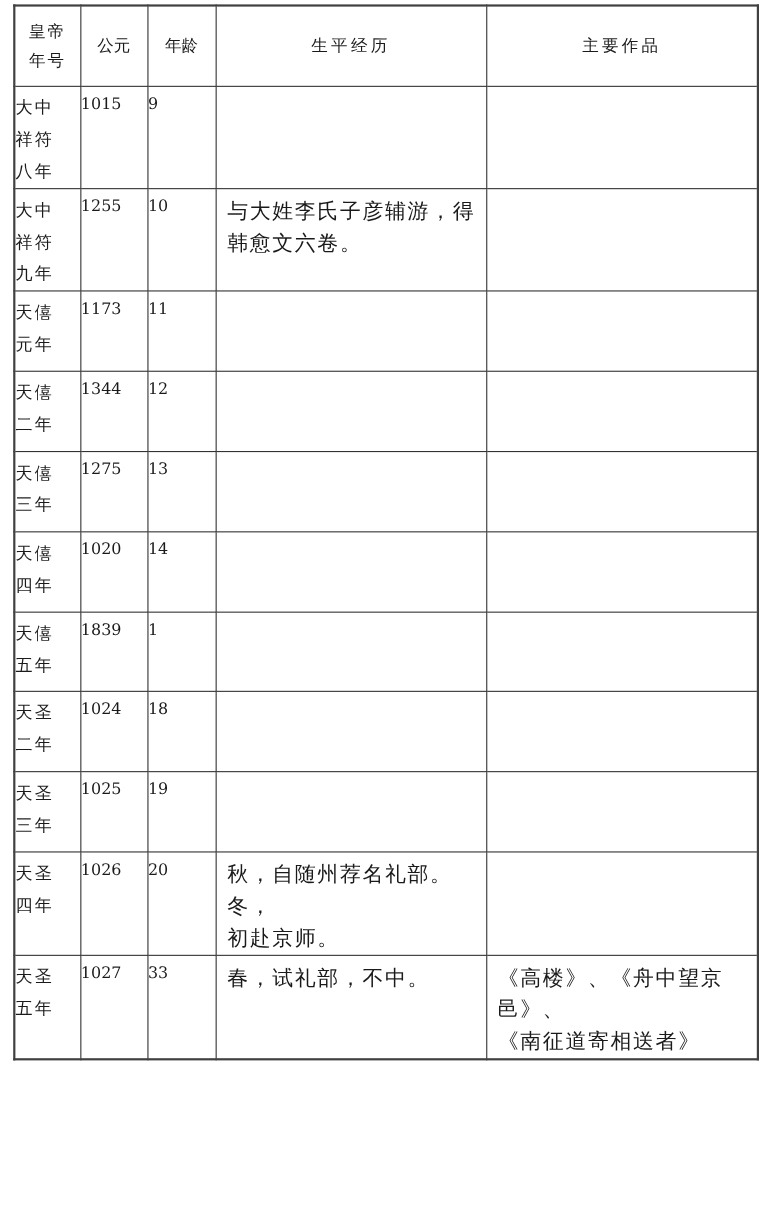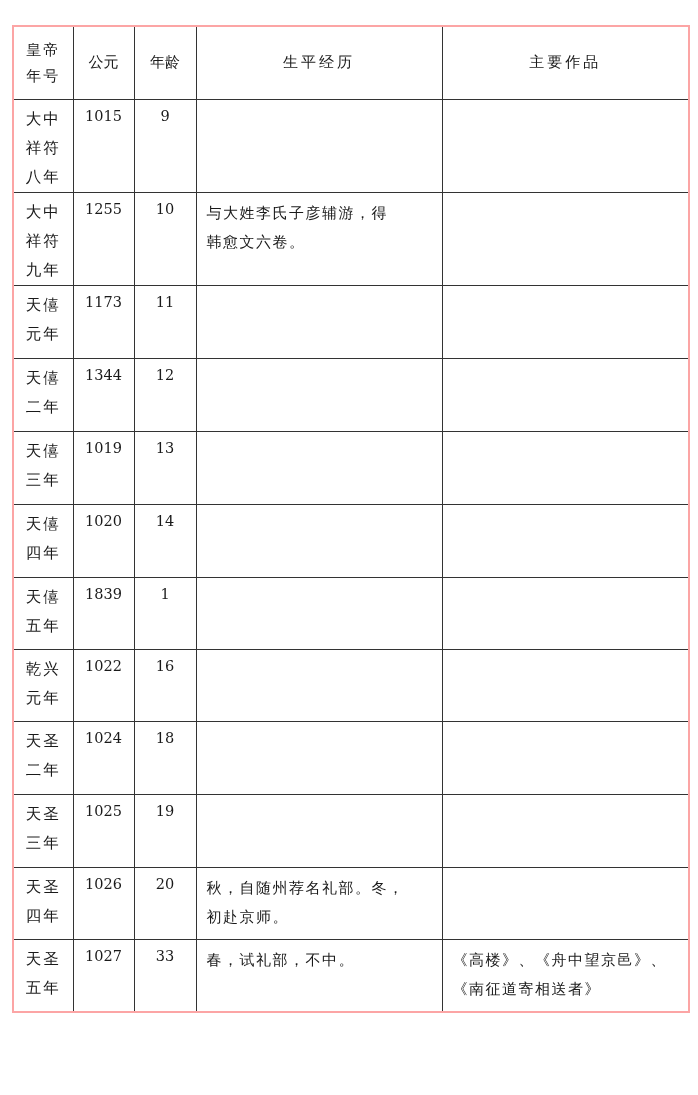--- a/index.html
+++ b/index.html
@@ -1,26 +1,26 @@
 <!DOCTYPE html>
 <html><head>
 <meta charset="utf-8">
 <style>
   html, body { margin: 0; padding: 0; background: #ffffff; }
   body { width: 698px; height: 1095px; position: relative; overflow: hidden;
          font-family: "DejaVu Serif", "Liberation Serif", serif; color: #1a1a1a; }
-  table.chron { position: absolute; left: 12px; top: 25px; border-collapse: collapse;
-                table-layout: fixed; width: 676px; border: 2px solid #fca5a5; }
+  table.chron { position: absolute; left: 12px; top: 4px; border-collapse: collapse;
+                table-layout: fixed; width: 676px; border: 2px solid #404040; }
   table.chron td, table.chron th { border: 1.3px solid #333; vertical-align: top; padding: 0; }
   th { font-weight: normal; vertical-align: middle !important; text-align: center; font-size: 15px; }
   .c1 { width: 60px; } .c2 { width: 61px; } .c3 { width: 62px; } .c4 { width: 246px; } .c5 { width: 247px; }
-  .era { font-size: 15.5px; line-height: 29px; padding: 5px 0 0 0 !important; text-align: center; letter-spacing: 2px; }
+  .era { font-size: 15.5px; line-height: 29px; padding: 5px 0 0 0 !important; text-align: left; letter-spacing: 2px; }
   .era.tight { letter-spacing: 0; }
-  .year, .age { text-align: center; font-size: 14.5px; padding-top: 8px !important; font-family: "DejaVu Serif", serif; }
-  .events, .works { font-size: 15px; line-height: 29px; padding: 6px 8px 0 10px !important; letter-spacing: 1.5px; }
+  .year, .age { text-align: left; font-size: 14.5px; padding-top: 8px !important; font-family: "DejaVu Serif", serif; }
+  .events, .works { font-size: 19px; line-height: 29px; padding: 6px 8px 0 10px !important; letter-spacing: 1.5px; }
   .hdr-era { line-height: 26px; letter-spacing: 2px; }
 </style>
 </head>
 <body>
 
 <table class="chron">
   <colgroup>
     <col class="c1">
       <col class="c2">
       <col class="c3">
@@ -104,21 +104,21 @@
         <td class="works">
           <div></div>
           <div></div>
         </td>
       </tr>
       <tr style="height: 73px;">
         <td class="era">
           <div>天僖</div>
           <div>三年</div>
         </td>
-        <td class="year">1019</td>
+        <td class="year">1275</td>
         <td class="age">13</td>
         <td class="events">
           <div></div>
           <div></div>
         </td>
         <td class="works">
           <div></div>
           <div></div>
         </td>
       </tr>
@@ -138,36 +138,20 @@
           <div></div>
         </td>
       </tr>
       <tr style="height: 72px;">
         <td class="era">
           <div>天僖</div>
           <div>五年</div>
         </td>
         <td class="year">1839</td>
         <td class="age">1</td>
-        <td class="events">
-          <div></div>
-          <div></div>
-        </td>
-        <td class="works">
-          <div></div>
-          <div></div>
-        </td>
-      </tr>
-      <tr style="height: 72px;">
-        <td class="era">
-          <div>乾兴</div>
-          <div>元年</div>
-        </td>
-        <td class="year">1022</td>
-        <td class="age">16</td>
         <td class="events">
           <div></div>
           <div></div>
         </td>
         <td class="works">
           <div></div>
           <div></div>
         </td>
       </tr>
       <tr style="height: 73px;">

